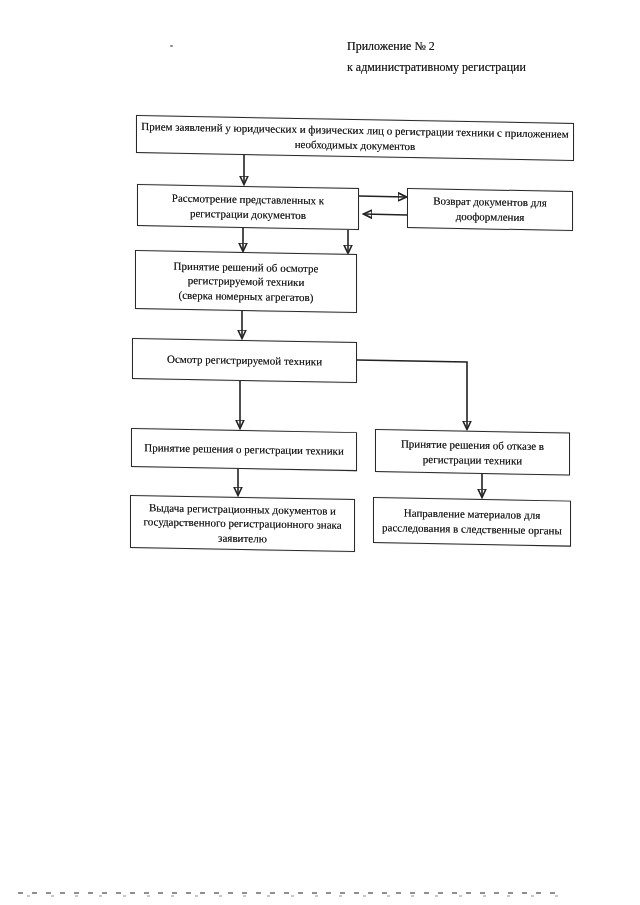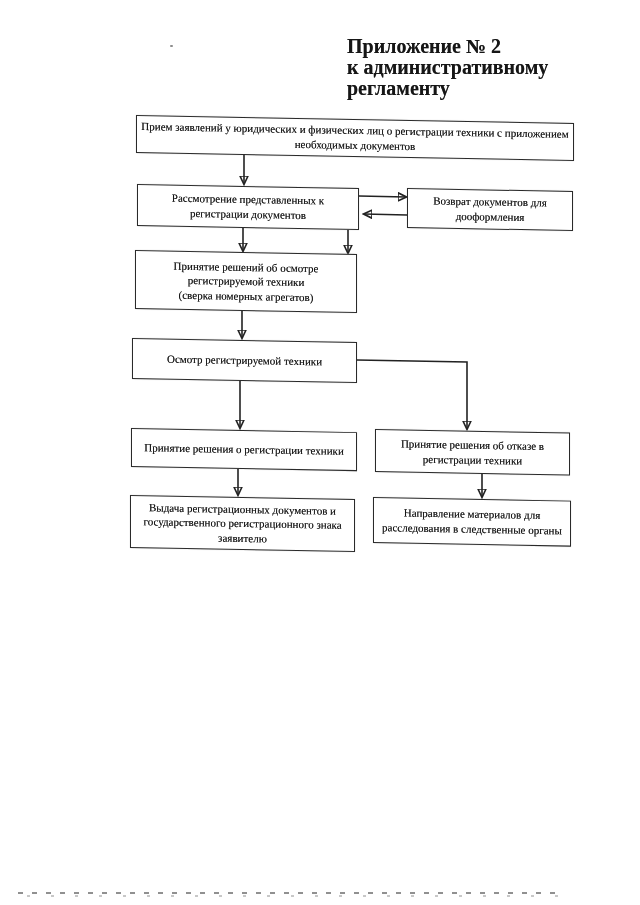--- a/index.html
+++ b/index.html
@@ -3,23 +3,22 @@
 <meta charset="utf-8">
 <title>Document</title>
 <style>
   html,body{margin:0;padding:0;background:#e9e9e9;}
   .page{
     position:relative;width:640px;height:905px;background:#ffffff;overflow:hidden;
     font-family:"Liberation Serif","DejaVu Serif",serif;color:#161616;
   }
   .appendix-header{
     position:absolute;left:347px;top:36px;width:240px;
-    font-size:20px;line-height:21px;text-align:left;
+    font-size:12px;line-height:21px;text-align:left;
     text-shadow:0 0 .4px rgba(0,0,0,.55);
-    font-weight:bold;
   }
   .node{
     position:absolute;box-sizing:border-box;
     border:1.8px solid #2a2a2a;background:#ffffff;
     display:flex;align-items:center;justify-content:center;
     text-align:center;font-size:11px;line-height:1.33;
     transform:skewY(1.05deg);transform-origin:0 0;
     padding:1px 2px;
     box-shadow:0 0 1px rgba(0,0,0,.35);
   }
@@ -50,21 +49,21 @@
 </style>
 </head>
 <body>
 
 <div class="page">
 
   <div class="scan-speck"></div>
 
   <div class="appendix-header">
     <div>Приложение № 2</div>
-    <div>к административному регламенту</div>
+    <div>к административному регистрации</div>
   </div>
 
   <svg class="connectors" width="640" height="905">
     <defs>
       <marker id="arw" markerUnits="userSpaceOnUse" markerWidth="10" markerHeight="10" refX="8" refY="4.5" orient="auto">
         <path d="M0,0.5 L8.5,4.5 L0,8.5 Z" fill="#222222" stroke="none"></path>
       </marker>
     </defs>
     <line x1="244" y1="155" x2="244" y2="184" marker-end="url(#arw)"></line>
     <line x1="359" y1="196" x2="406" y2="197" marker-end="url(#arw)"></line>

